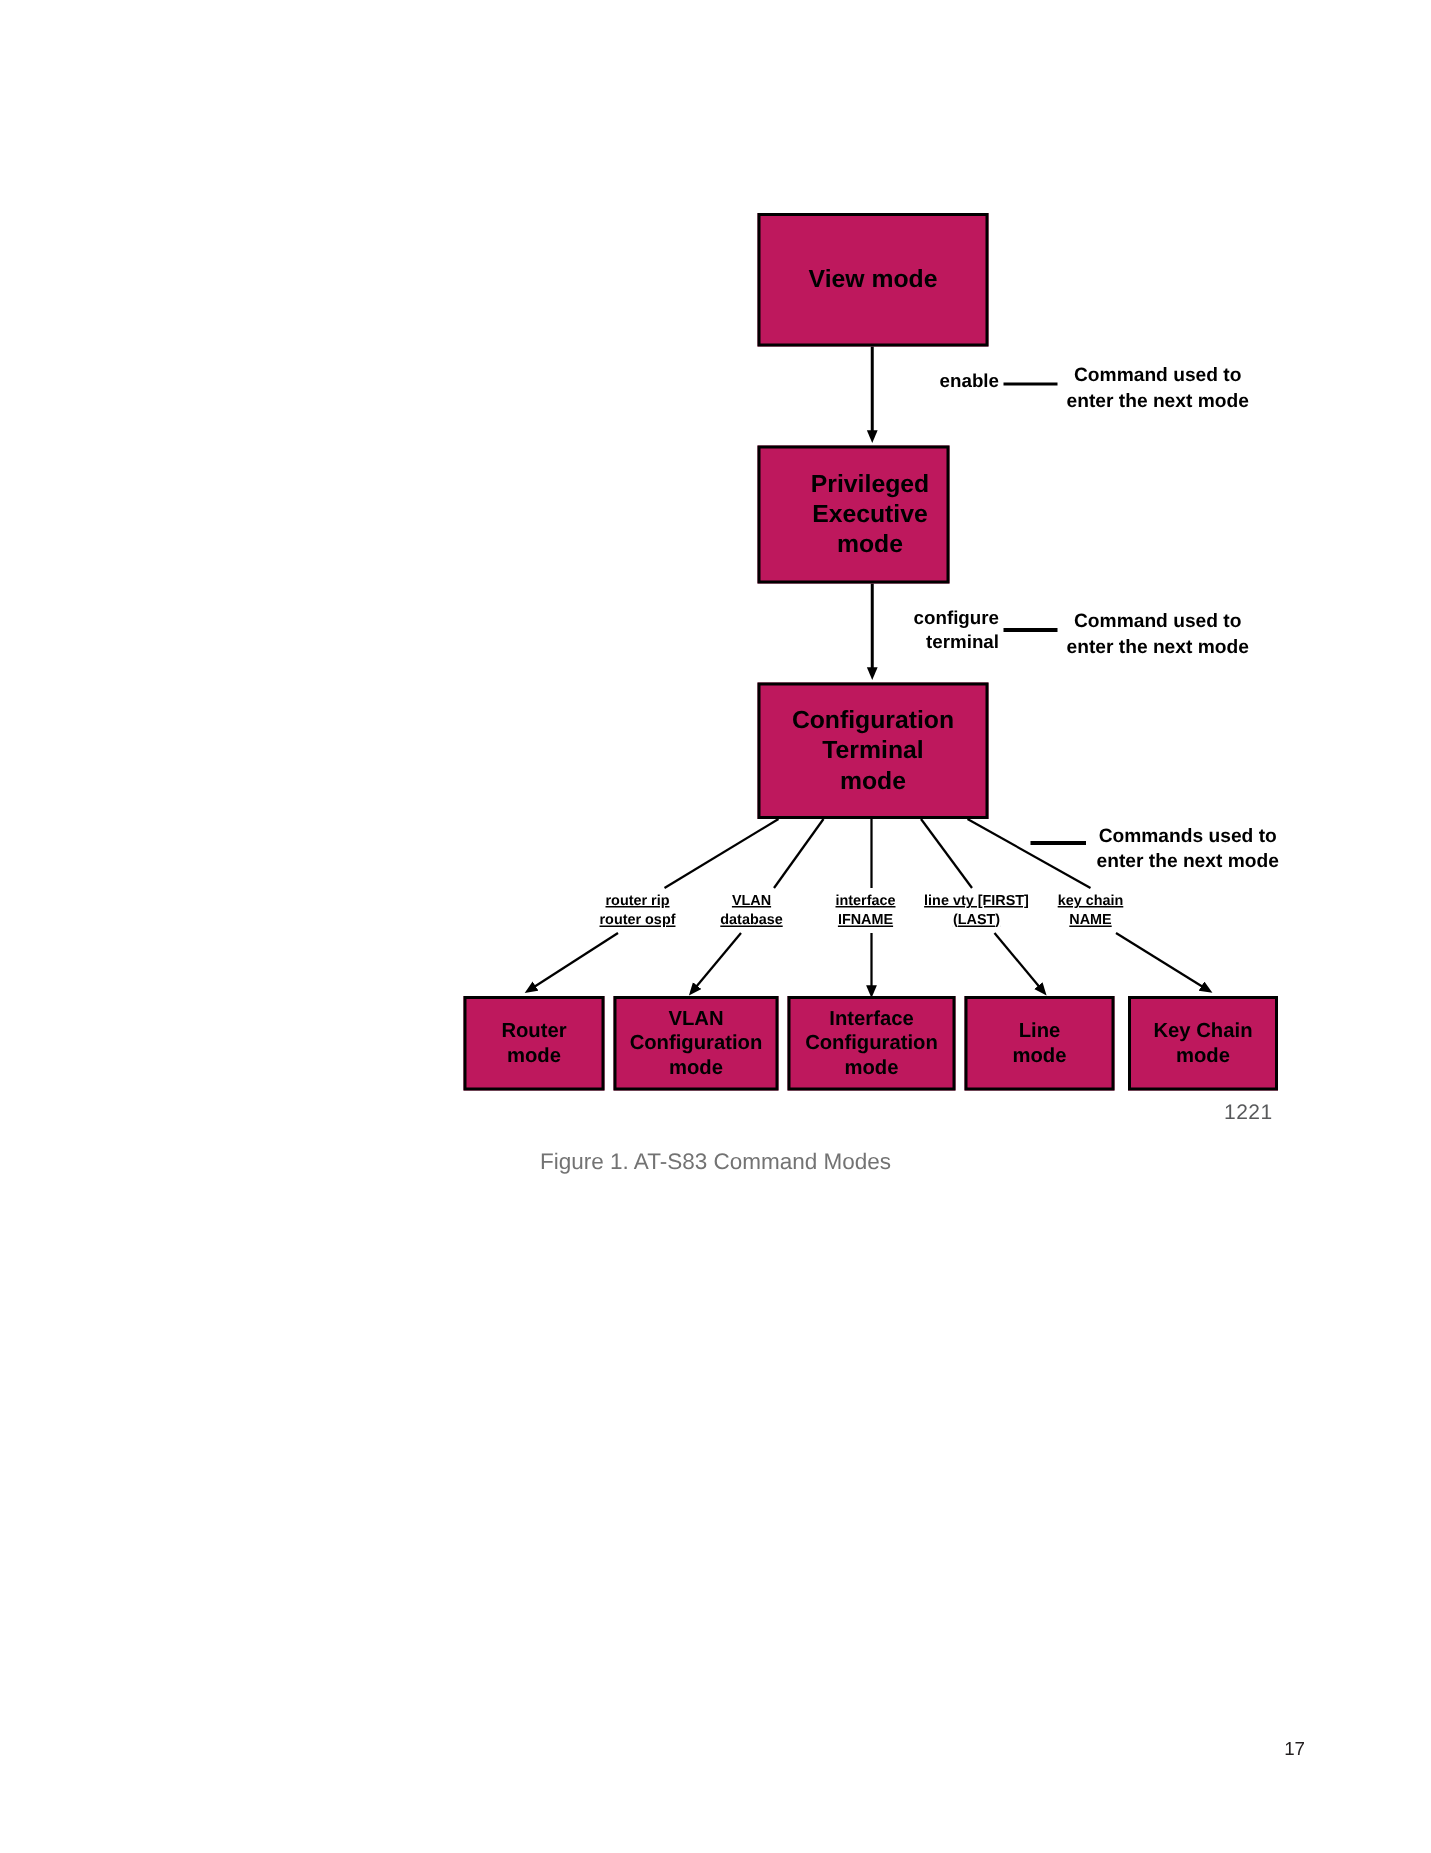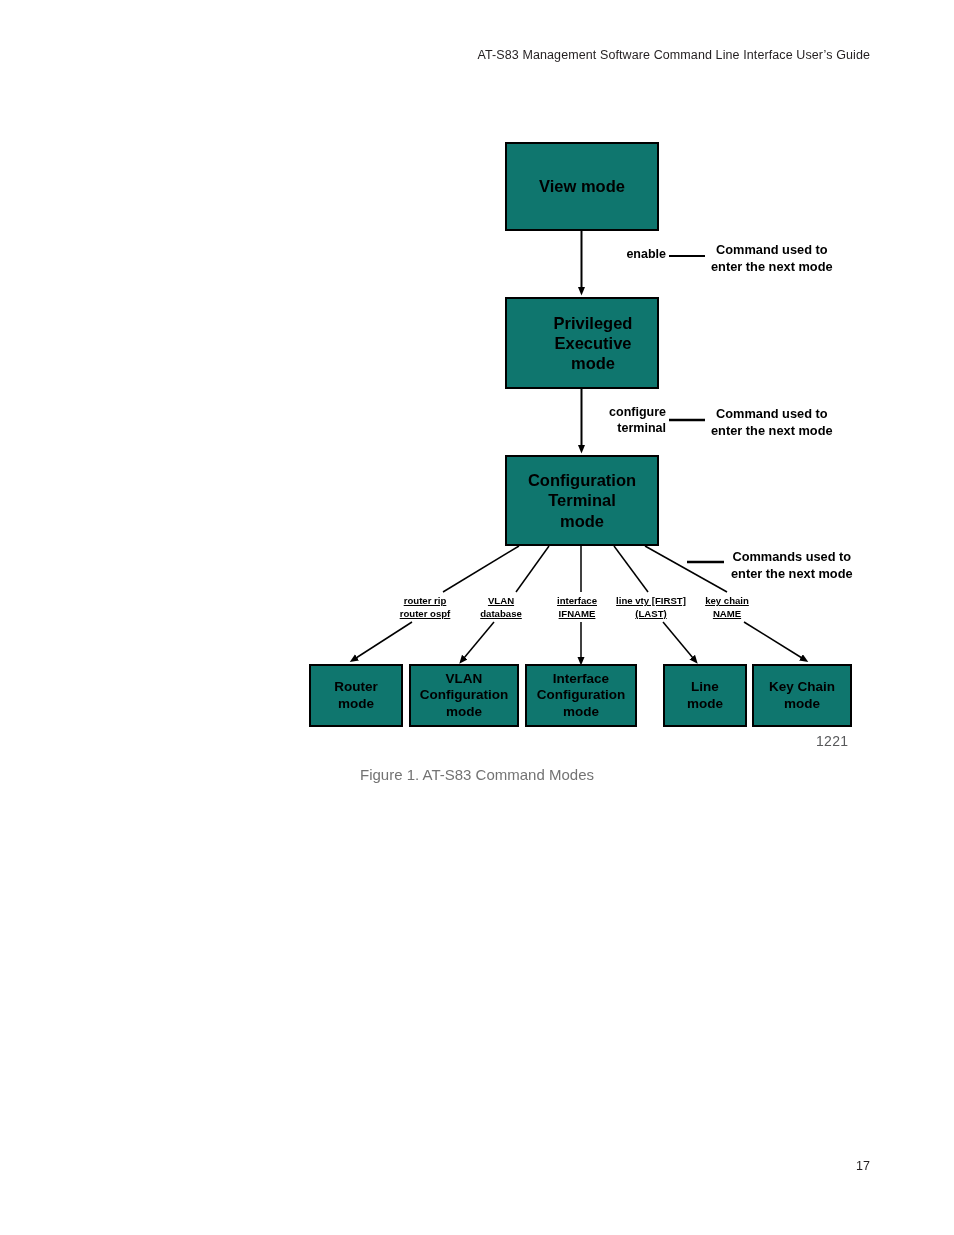--- a/index.html
+++ b/index.html
@@ -44,43 +44,43 @@
     position: absolute;
     left: 0;
     top: 0;
   }
 
   
   .mode-box {
     position: absolute;
     box-sizing: border-box;
     border: 2px solid #000000;
-    background: #0f766e;
+    background: #be185d;
     display: flex;
     align-items: center;
     justify-content: center;
     text-align: center;
     font-weight: bold;
     color: #000000;
     line-height: 1.22;
   }
   .mode-box .mb-label {
     display: block;
     white-space: pre-line;
   }
 
   .box-view      { left: 505px; top: 142px; width: 154px; height: 89px;  font-size: 16.5px; }
-  .box-priv      { left: 505px; top: 297px; width: 154px; height: 92px;  font-size: 16.5px; padding-left: 22px; }
+  .box-priv      { left: 505px; top: 297px; width: 128px; height: 92px;  font-size: 16.5px; padding-left: 22px; }
   .box-config    { left: 505px; top: 455px; width: 154px; height: 91px;  font-size: 16.5px; }
 
   .leaf-box { font-size: 13.5px; top: 664px; height: 63px; }
   .box-router    { left: 309px; width: 94px;  }
   .box-vlan      { left: 409px; width: 110px; }
   .box-interface { left: 525px; width: 112px; }
-  .box-line      { left: 643px; width: 84px; margin-left: 20px; }
+  .box-line      { left: 643px; width: 100px; }
   .box-keychain  { left: 752px; width: 100px; }
 
   
   .cmd-label {
     position: absolute;
     font-size: 12.5px;
     font-weight: bold;
     color: #000000;
     text-align: right;
     line-height: 1.28;
@@ -146,21 +146,20 @@
     font-size: 12.5px;
     color: #231f20;
     margin-top: 16px;
   }
 </style>
 </head>
 <body>
 
 <div id="page">
 
-  <div class="doc-header">AT-S83 Management Software Command Line Interface User’s Guide</div>
 
   <div id="figure">
 
     <svg id="figure-svg" width="954" height="800" xmlns="http://www.w3.org/2000/svg">
       <defs>
         <marker id="arrow" markerWidth="9" markerHeight="9" refX="1.2" refY="3.6" orient="auto" markerUnits="userSpaceOnUse">
           <path d="M0,0 L8.6,3.6 L0,7.2 z" fill="#000000"></path>
         </marker>
       </defs>
 

